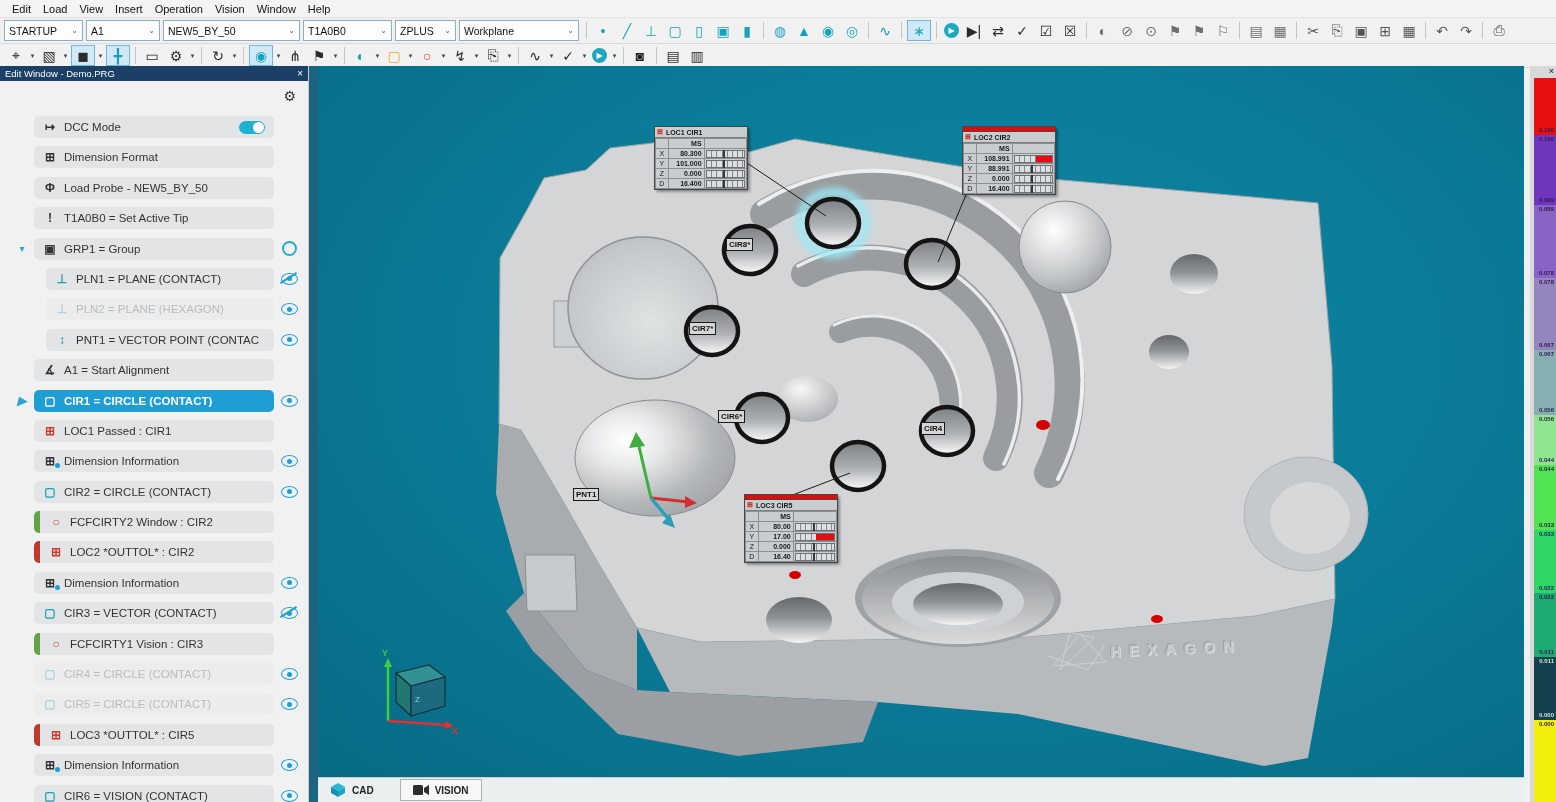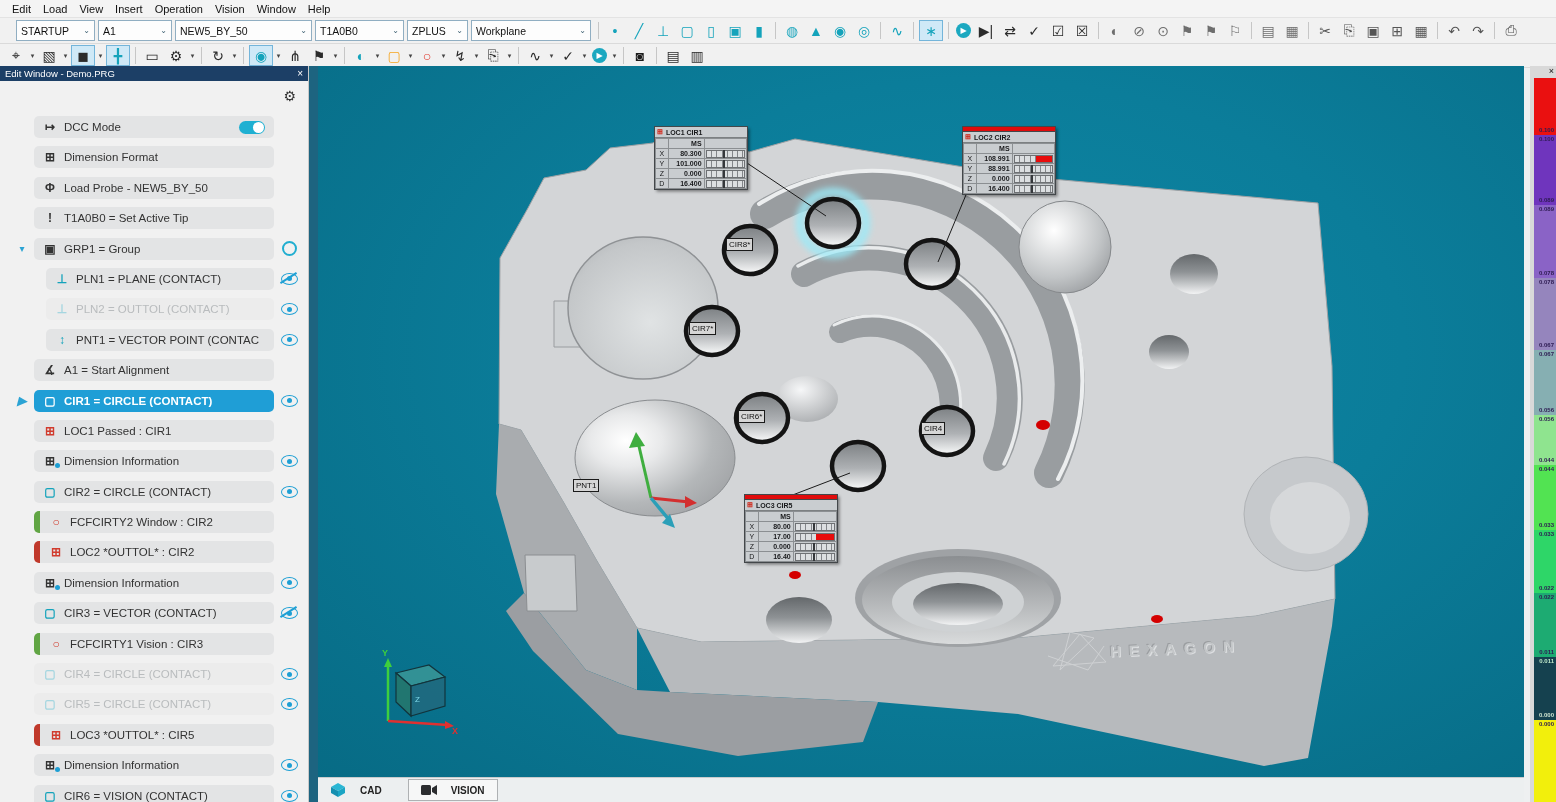--- a/index.html
+++ b/index.html
@@ -4,21 +4,21 @@
 <style>
   html,body{margin:0;padding:0}
   body{width:1556px;height:802px;position:relative;overflow:hidden;background:#eef0f1;
        font-family:"Liberation Sans",sans-serif;color:#222;-webkit-font-smoothing:antialiased}
   
   .menubar{height:17px;background:#f4f4f4;border-bottom:1px solid #e3e3e3;display:flex;align-items:center;
            padding-left:6px;font-size:11px;color:#111}
   .menubar span{padding:1px 6px;cursor:default}
   
   .tb{display:flex;align-items:center;background:#f1f1f1;border-bottom:1px solid #dadada}
-  .tb1{height:25px;padding:0 16px}
+  .tb1{height:25px;padding:0 4px}
   .tb2{height:23px;padding:0 4px}
   .dd{height:19px;background:#fdfdfd;border:1px solid #90aec2;font-size:10.5px;display:flex;align-items:center;
       padding:0 4px;margin-right:3px;color:#111}
   .dd i{margin-left:auto;font-style:normal;color:#467;font-size:8px;padding-left:5px}
   .tbicons{display:flex;align-items:center}
   .tbi{min-width:22px;height:20px;display:flex;align-items:center;justify-content:center;font-size:14px;
        color:#3a3a3a;margin:0 1px;cursor:default}
   .tbi.hl{background:#cfe9f7;border:1px solid #74b5da;height:19px}
   .tbi.rnd{min-width:15px;width:15px;height:15px;border-radius:50%;font-size:8px;color:#fff;margin:0 3px}
   .tbcaret{font-size:7px;color:#444;width:9px;text-align:center}
@@ -47,42 +47,42 @@
   .tgl{margin-left:auto;width:26px;height:13px;border-radius:7px;background:#1fb0d2;position:relative;flex:none}
   .tgl::after{content:"";position:absolute;right:1px;top:1px;width:11px;height:11px;border-radius:50%;background:#fff}
   .reye{width:30px;display:flex;justify-content:center;align-items:center;flex:none}
   .eye{width:15px;height:10px;border:1.7px solid #1d9fd4;border-radius:50%;position:relative;display:inline-block}
   .eye::after{content:"";position:absolute;left:50%;top:50%;width:5px;height:5px;margin:-2.5px 0 0 -2.5px;border-radius:50%;background:#1d9fd4}
   .eye.off::before{content:"";position:absolute;left:-3px;top:3px;width:19px;height:2px;background:#1d9fd4;transform:rotate(-32deg)}
   .circ{width:11px;height:11px;border:2px solid #21aed0;border-radius:50%;display:inline-block}
   
   .vp{position:absolute;top:66px;left:318px;width:1206px;height:712px;
       background:radial-gradient(ellipse at 55% 40%,#0e86a4 0%,#0b7d9a 45%,#076b85 100%);overflow:hidden}
-  .chip{position:absolute;background:#d6d6d6;border:1px solid #1a1a1a;font-size:8px;font-weight:normal;color:#111;
+  .chip{position:absolute;background:#d6d6d6;border:1px solid #1a1a1a;font-size:8px;font-weight:bold;color:#111;
         padding:0 2px;height:11px;line-height:11px;z-index:5}
   .mbox{position:absolute;width:92px;background:#c9cdd0;border:1px solid #43474a;font-size:7px;color:#17181a;
         box-shadow:1.5px 1.5px 3px rgba(0,0,0,.45);z-index:6}
   .mbox .rstrip{height:4px;background:#e00b0b;border-bottom:1px solid #43474a}
   .mbox .ttl{display:flex;align-items:center;height:10px;padding:0 2px;gap:3px;font-weight:bold;border-bottom:1px solid #7c8082}
   .mbox .lic{color:#d11f10;font-size:7px;font-weight:bold}
   .mbox table{border-collapse:collapse;width:100%}
   .mbox td{border:1px solid #8b8f92;height:9px;padding:0 2px;font-size:7px}
   .mbox td.ax{width:8px;text-align:center}
   .mbox td.val{width:32px;text-align:right;font-weight:bold}
   .mbox td.bar-c{width:46px;padding:0 1px}
   .bar{height:6px;background:#dcdfe1;border:1px solid #6e7174;position:relative;
        background-image:repeating-linear-gradient(90deg,transparent 0 4.2px,#83868a 4.2px 5.2px)}
   .bar .mk{position:absolute;left:45%;top:-1px;width:2px;height:8px;background:#35383b}
   .bar .out{position:absolute;right:0;top:0;height:100%;background:#e80c0c}
   .hexlogo{position:absolute;left:792px;top:574px;font-size:15px;font-weight:bold;letter-spacing:8px;
            color:#c3c6c8;text-shadow:1px 1px 0 #dcdee0,-1px -1px 0 #9b9ea1;transform:rotate(-2.5deg);z-index:3}
   
   .tabbar{position:absolute;left:318px;bottom:0;width:1206px;height:24px;background:#eceff0;
           border-top:1px solid #c9cccd;display:flex;align-items:center;font-size:10px;color:#222}
-  .tab{display:flex;align-items:center;gap:14px;height:20px;padding:0 12px;font-weight:bold}
+  .tab{display:flex;align-items:center;gap:6px;height:20px;padding:0 12px;font-weight:bold}
   .tab.boxed{border:1px solid #aeb1b3;background:#f6f7f7;margin-left:14px}
   
   .scale{position:absolute;top:66px;left:1530px;width:26px;bottom:0;background:#d9d9d9}
   .scale .sx{position:absolute;top:0;right:2px;font-size:9px;color:#111;z-index:3}
   .scalebar{position:absolute;top:12px;left:4px;width:22px;bottom:0;display:flex;flex-direction:column}
   .seg{width:100%}
   .slabel{position:absolute;right:2px;font-size:6px;line-height:6px;color:#2d1b52;z-index:2;font-weight:bold}
 </style>
 </head>
 <body>
@@ -285,21 +285,21 @@
       </div>
       <span class="reye">
           <i class="eye off"></i>
         </span>
     </div>
 
     <div class="row ind dis">
       <span class="gut"></span>
       <div class="btn">
         <span class="ii pale">⊥</span>
-        <span>PLN2 = OUTTOL (CONTACT)</span>
+        <span>PLN2 = PLANE (HEXAGON)</span>
       </div>
       <span class="reye">
           <i class="eye"></i>
         </span>
     </div>
 
     <div class="row ind">
       <span class="gut"></span>
       <div class="btn">
         <span class="ii teal">↕</span>
@@ -590,23 +590,23 @@
     <g stroke="#d4d6d8" stroke-width="1" fill="none" opacity="0.8">
       <path d="M735 600 L762 568 L788 596 Z"></path>
       <path d="M742 604 L776 572 L752 566 Z"></path>
       <path d="M730 590 L770 604 L786 580"></path>
     </g>
   </svg>
 
   
   <div class="chip" style="left:408px;top:172px">CIR8*</div>
   <div class="chip" style="left:371px;top:256px">CIR7*</div>
-  <div class="chip" style="left:420px;top:344px">CIR6*</div>
+  <div class="chip" style="left:400px;top:344px">CIR6*</div>
   <div class="chip" style="left:603px;top:356px">CIR4</div>
-  <div class="chip" style="left:255px;top:413px">PNT1</div>
+  <div class="chip" style="left:255px;top:422px">PNT1</div>
 
   
   <div class="hexlogo">HEXAGON</div>
 
   
   <div class="mbox" style="left:336px;top:60px">
     <div class="ttl">
         <span class="lic">⊞</span>
       <span>LOC1 CIR1</span>
       </div>

